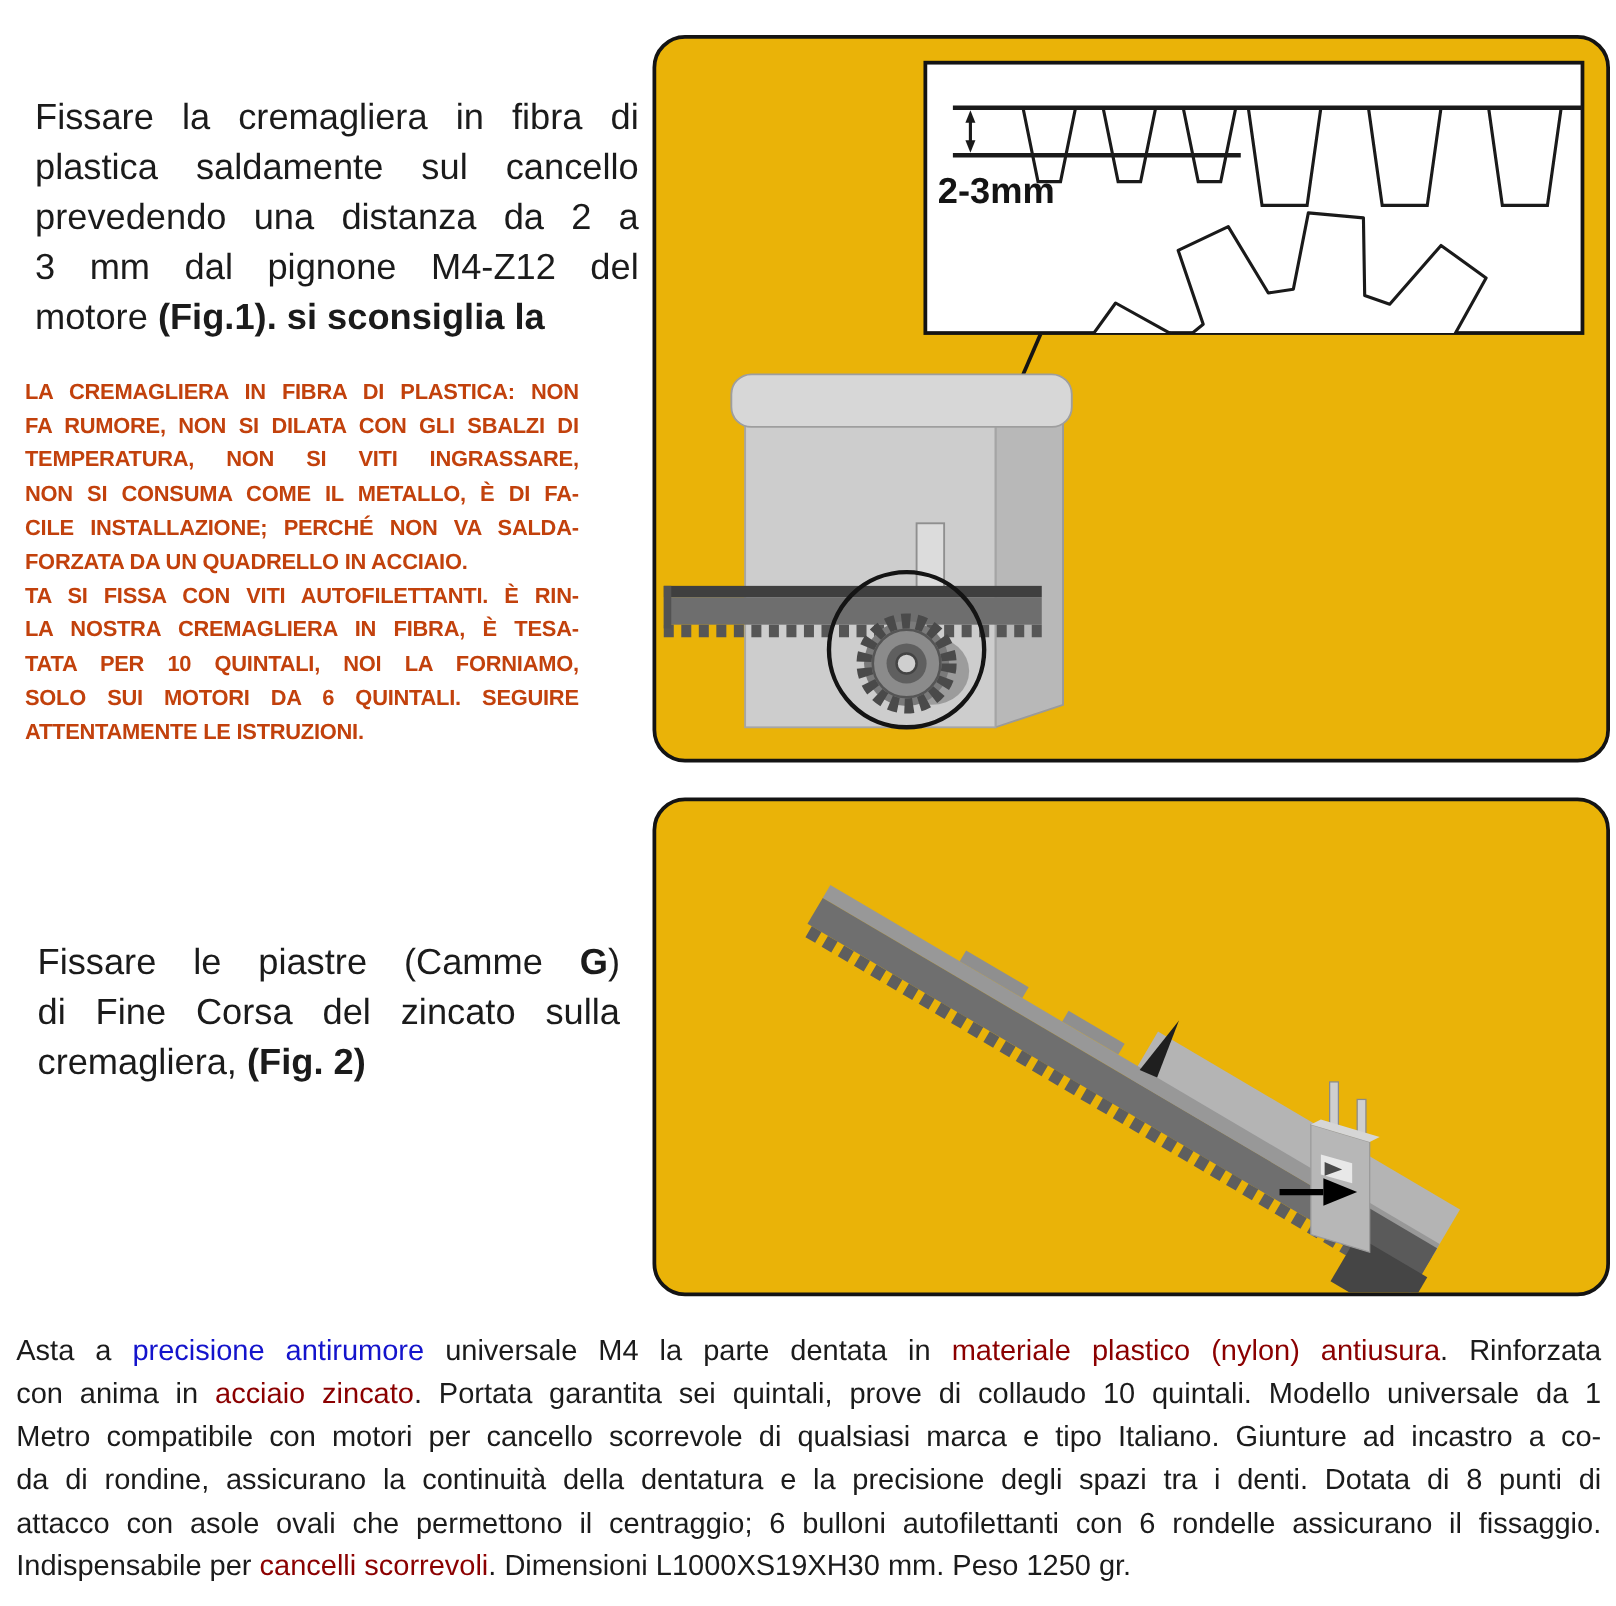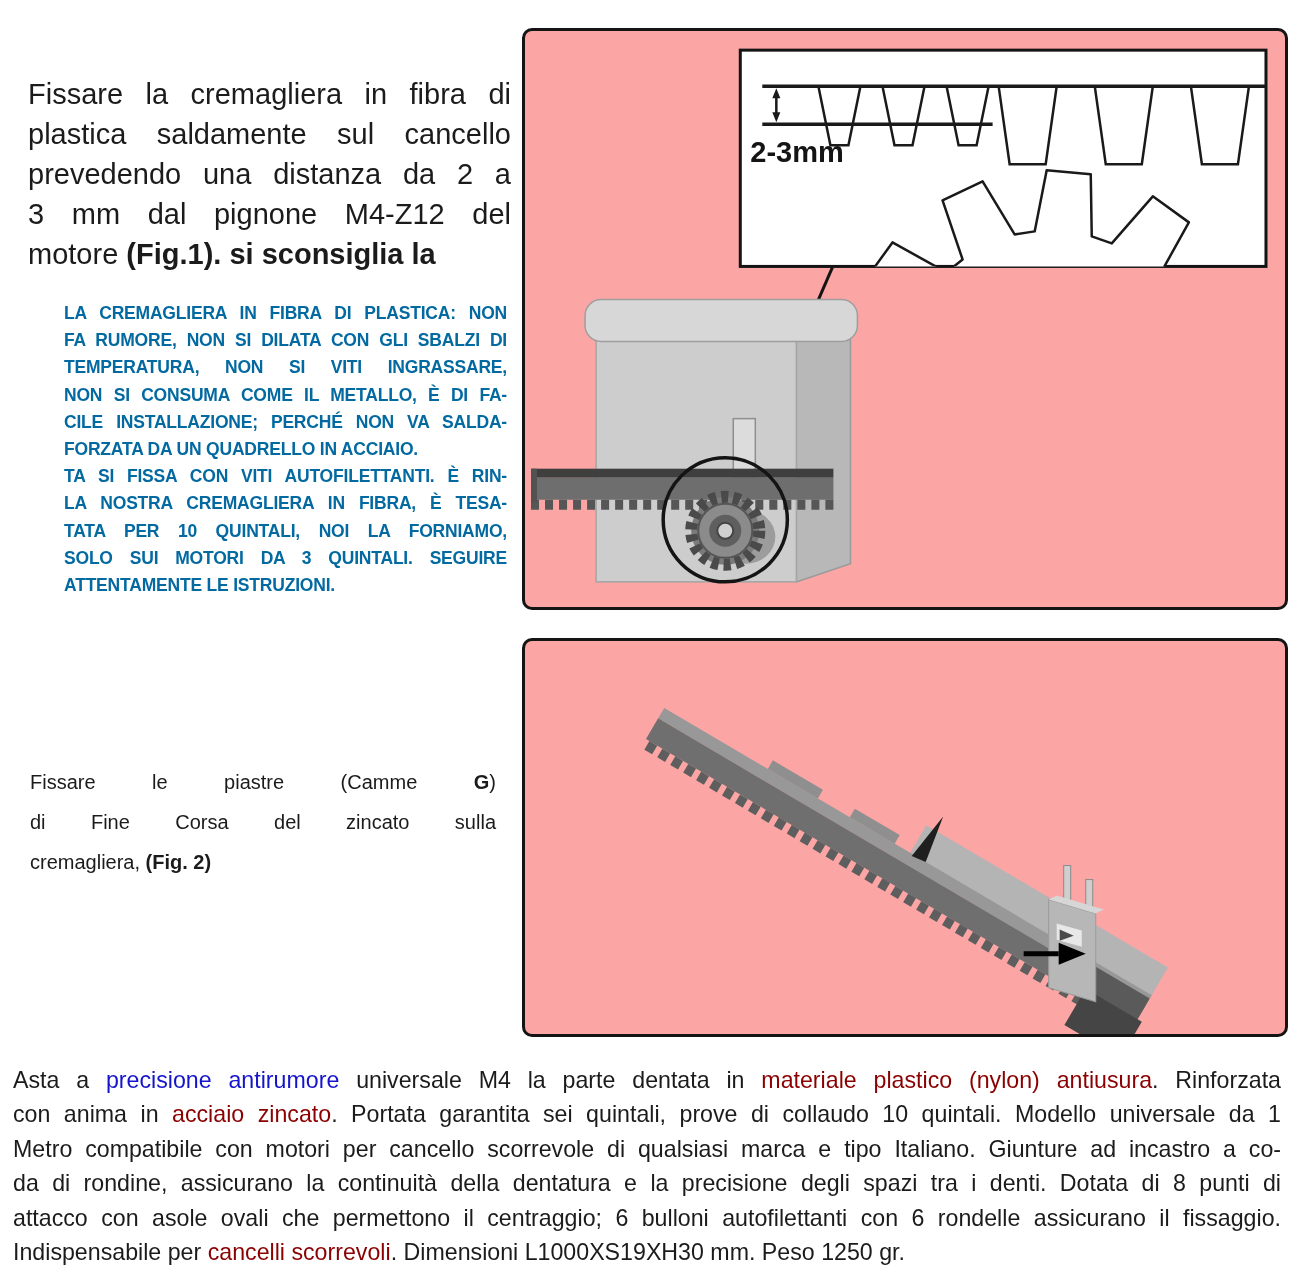--- a/index.html
+++ b/index.html
@@ -6,55 +6,55 @@
   .page {
     position:relative; width:1293px; height:1285px; background:#ffffff;
     font-family:"Liberation Sans", sans-serif; overflow:hidden;
   }
   .para { position:absolute; }
   .tline { white-space:normal; }
   .just { text-align:justify; text-align-last:justify; }
 
   .p-intro { left:28px;  top:74px;   width:483px;  font-size:29px;   line-height:40px; }
   .p-blue  { left:20px;  top:300px;  width:443px;  font-size:17.5px; line-height:27.2px; font-weight:bold; letter-spacing:-0.2px; }
-  .p-fig2  { left:30px;  top:750px;  width:466px;  font-size:20px;   line-height:40px;margin-top:12px; }
+  .p-fig2  { left:30px;  top:750px;  width:466px;  font-size:29px;   line-height:40px; }
   .p-desc  { left:13px;  top:1063px; width:1268px; font-size:23.2px; line-height:34.4px; }
 
   .figure {
     position:absolute; box-sizing:border-box;
-    border:3.5px solid #141414; border-radius:10px; background:#fca5a5;
+    border:3.5px solid #141414; border-radius:26px; background:#eab308;
   }
   .fig1 { left:522px; top:28px;  width:766px; height:582px; }
   .fig2 { left:522px; top:638px; width:766px; height:399px; }
   .figure svg { position:absolute; left:0; top:0; width:100%; height:100%; display:block; }
 </style>
 </head>
 <body>
 
 <div class="page">
 
   <div class="para p-intro" style="color: rgb(27, 27, 27);">
       <div class="tline just"><span>Fissare la cremagliera in fibra di</span></div>
       <div class="tline just"><span>plastica saldamente sul cancello</span></div>
       <div class="tline just"><span>prevedendo una distanza da 2 a</span></div>
       <div class="tline just"><span>3 mm dal pignone M4-Z12 del</span></div>
       <div class="tline"><span>motore </span><span style="font-weight: bold;">(Fig.1). si sconsiglia la</span></div>
     </div>
 
-  <div class="para p-blue" style="color: #0369a1; margin-left: 44px;">
+  <div class="para p-blue" style="color: #c2410c;">
       <div class="tline just"><span>LA CREMAGLIERA IN FIBRA DI PLASTICA: NON</span></div>
       <div class="tline just"><span>FA RUMORE, NON SI DILATA CON GLI SBALZI DI</span></div>
       <div class="tline just"><span>TEMPERATURA, NON SI VITI INGRASSARE,</span></div>
       <div class="tline just"><span>NON SI CONSUMA COME IL METALLO, È DI FA-</span></div>
       <div class="tline just"><span>CILE INSTALLAZIONE; PERCHÉ NON VA SALDA-</span></div>
       <div class="tline"><span>FORZATA DA UN QUADRELLO IN ACCIAIO.</span></div>
       <div class="tline just"><span>TA SI FISSA CON VITI AUTOFILETTANTI. È RIN-</span></div>
       <div class="tline just"><span>LA NOSTRA CREMAGLIERA IN FIBRA, È TESA-</span></div>
       <div class="tline just"><span>TATA PER 10 QUINTALI, NOI LA FORNIAMO,</span></div>
-      <div class="tline just"><span>SOLO SUI MOTORI DA 3 QUINTALI. SEGUIRE</span></div>
+      <div class="tline just"><span>SOLO SUI MOTORI DA 6 QUINTALI. SEGUIRE</span></div>
       <div class="tline"><span>ATTENTAMENTE LE ISTRUZIONI.</span></div>
     </div>
 
   <div class="figure fig1">
     <svg viewBox="0 0 759 575">
       <defs>
         <clipPath id="insetClip">
             <rect x="0" y="0" width="525" height="216"></rect>
           </clipPath>
       </defs>

